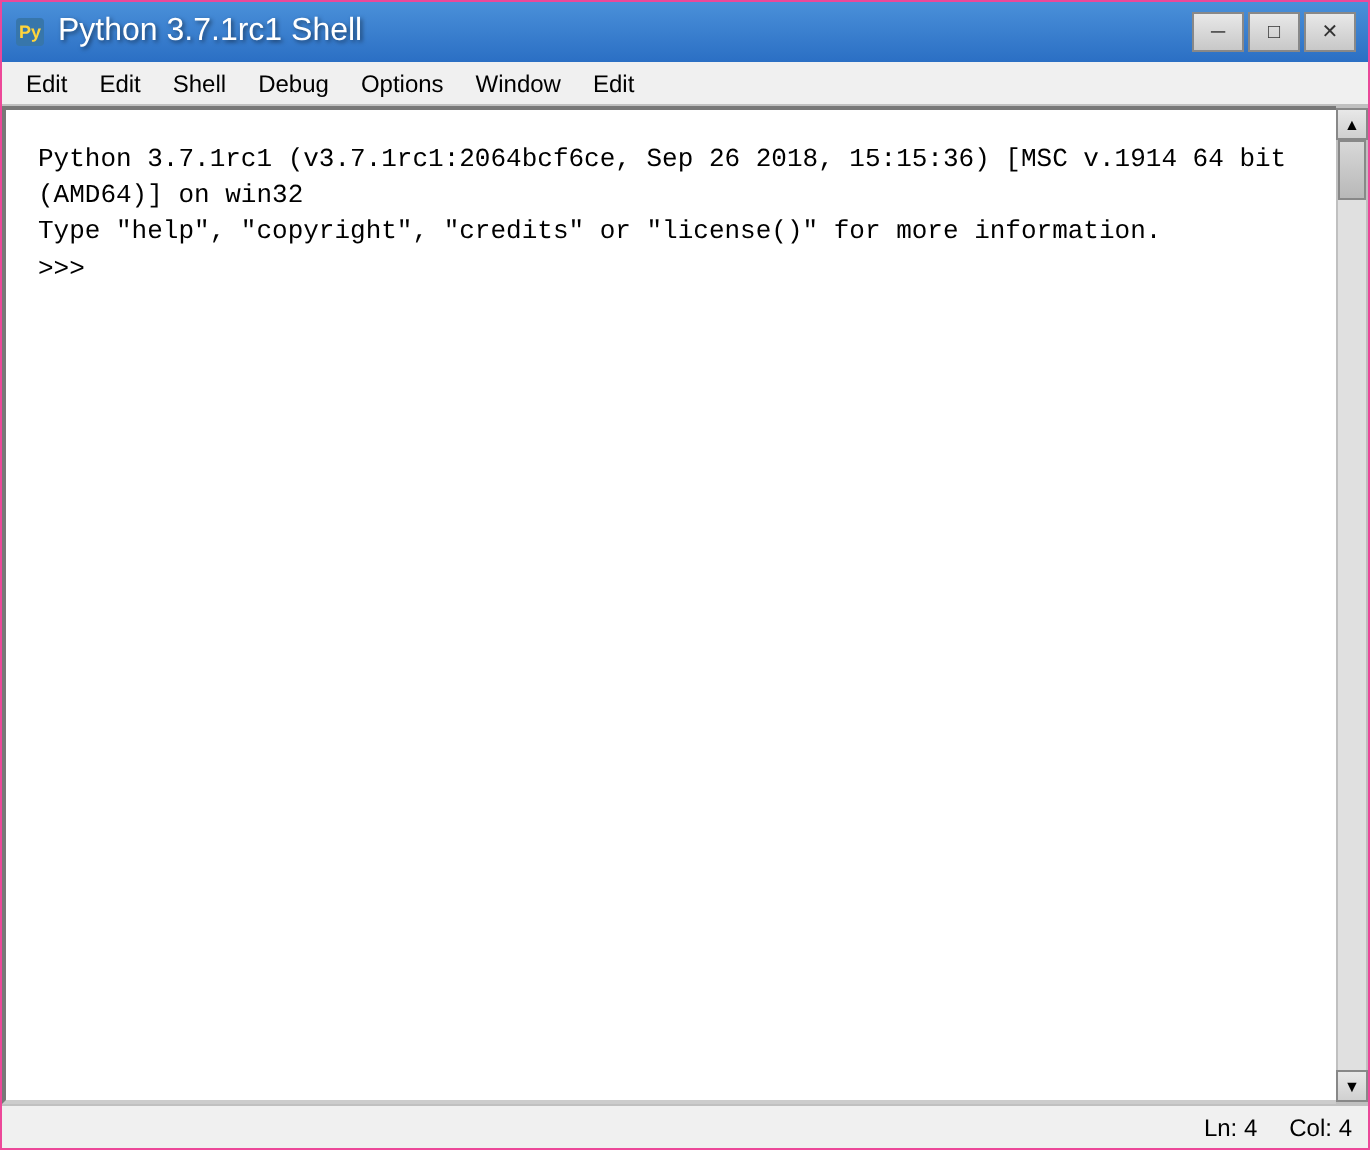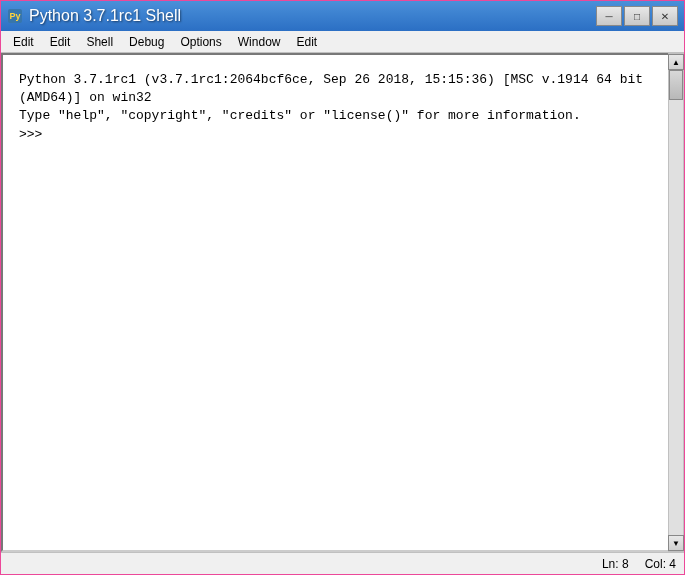--- a/index.html
+++ b/index.html
@@ -228,16 +228,16 @@
     <div class="scrollbar">
       <div class="scrollbar-btn">▲</div>
       <div class="scrollbar-track">
         <div class="scrollbar-thumb"></div>
       </div>
       <div class="scrollbar-btn">▼</div>
     </div>
   </div>
 
   <div class="status-bar">
-    <div class="status-item">Ln: 8</div>
+    <div class="status-item">Ln: 4</div>
     <div class="status-item">Col: 4</div>
   </div>
 </div>
 
 </body></html>

